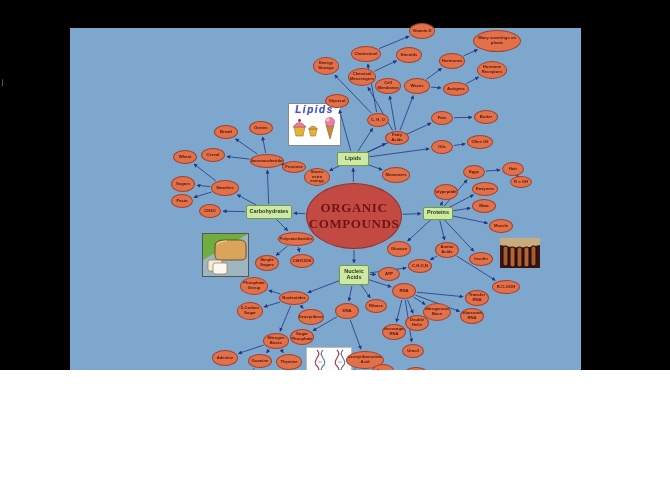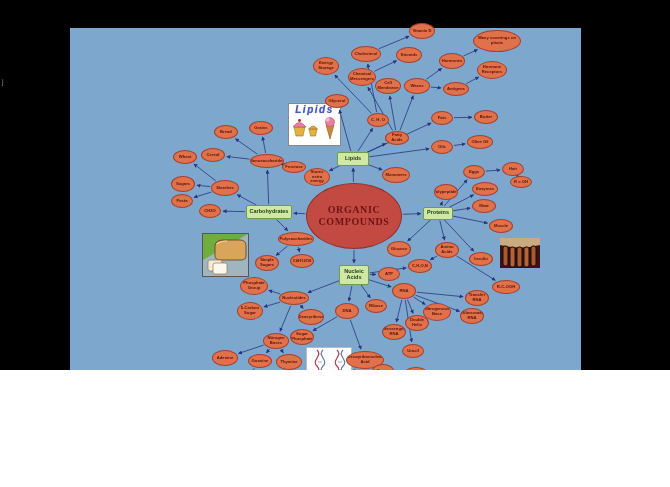--- a/index.html
+++ b/index.html
@@ -4,21 +4,21 @@
 <style>
   html,body{margin:0;padding:0;background:#fff;}
   #page{position:relative;width:670px;height:370px;background:#000000;overflow:hidden;
         font-family:"Liberation Sans",sans-serif;padding-left:32px;}
   #canvas{position:absolute;background:#7EA7CD;}
   #edges{position:absolute;left:0;top:0;pointer-events:none;}
   .node,.group,.center{position:absolute;box-sizing:border-box;display:flex;align-items:center;
         justify-content:center;text-align:center;overflow:hidden;padding:1px;}
   .node{border-radius:50%;font-size:4.2px;line-height:1.12;font-weight:bold;}
   .group{border-radius:2px;font-size:5.5px;line-height:1.05;font-weight:bold;}
-  .center{border-radius:50%;font-family:"Liberation Serif",serif;font-size:10px;
+  .center{border-radius:50%;font-family:"Liberation Serif",serif;font-size:13px;
         font-weight:bold;letter-spacing:.6px;white-space:pre-line;line-height:1.25;}
   .clip{position:absolute;box-sizing:border-box;}
   #lipids-clip{background:#fff;border:1px solid #8a8a8a;text-align:center;}
   #lipids-clip .word{font-style:italic;font-weight:bold;font-size:10px;letter-spacing:1.5px;
         color:#4456c0;text-shadow:0 0 1px #7e8fd8;line-height:1.0;margin-top:1px;}
   #bread-clip{border:1px solid #555;background:#aebfc8;}
   #dna-clip{background:#fdfdfd;border:1px solid #bbb;}
   #margin-mark{position:absolute;color:#8a8a8a;font-size:7px;}
   #page-shadow{position:absolute;background:#e3e3de;}
 </style>

